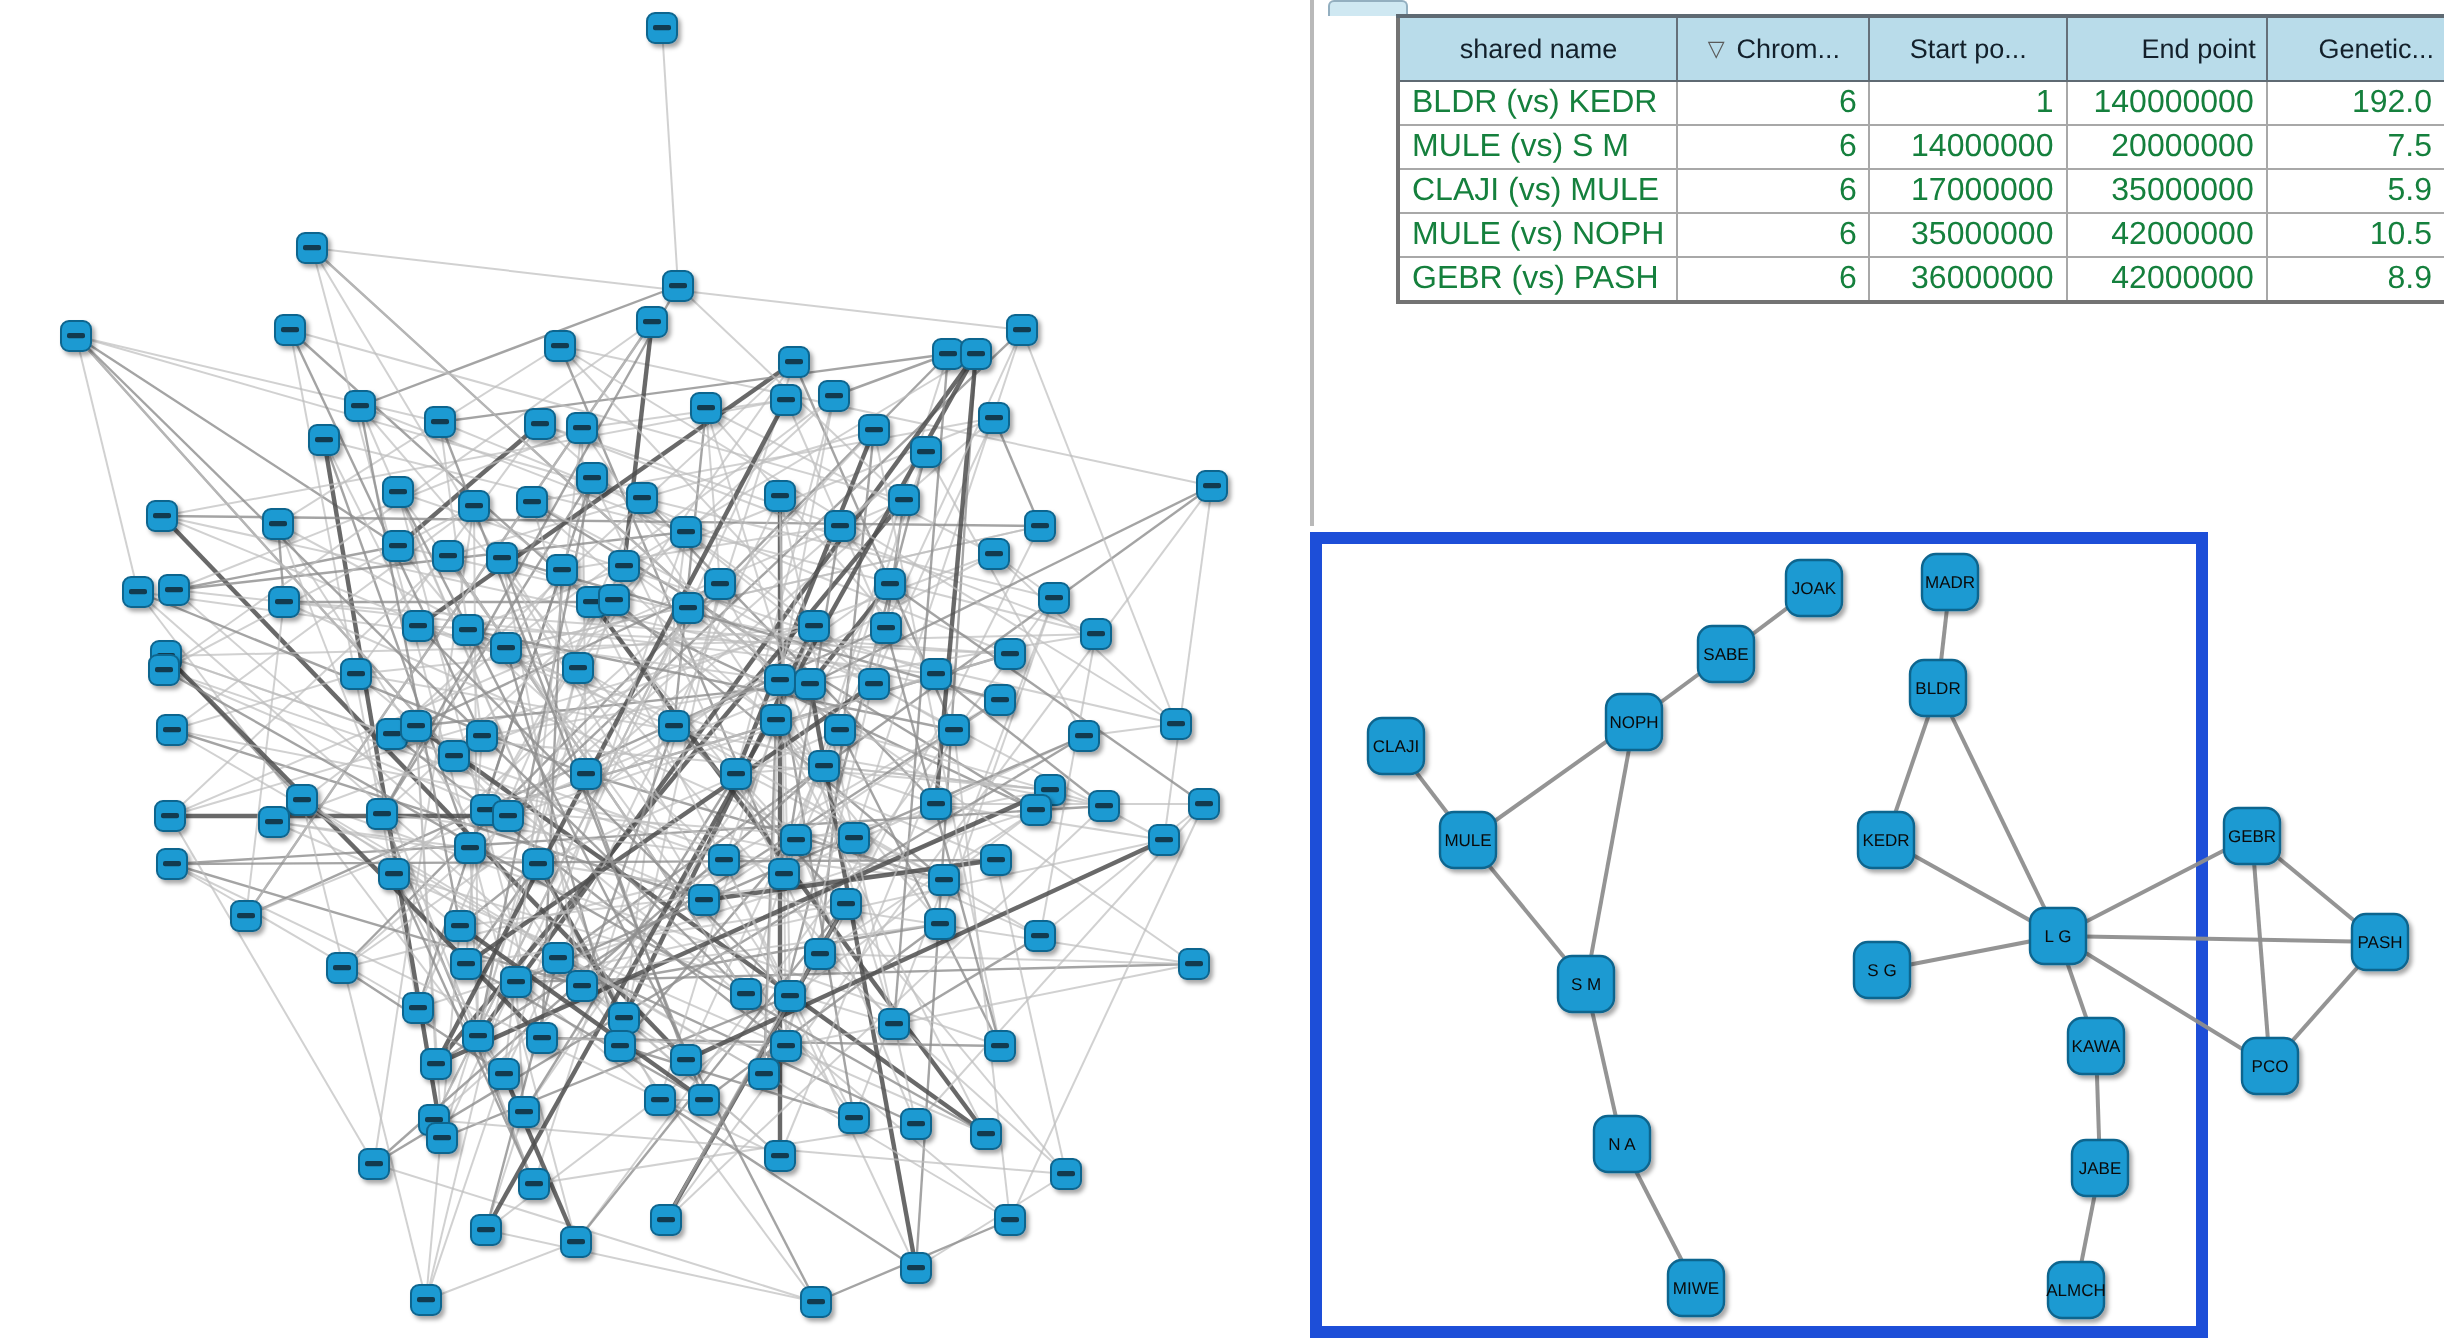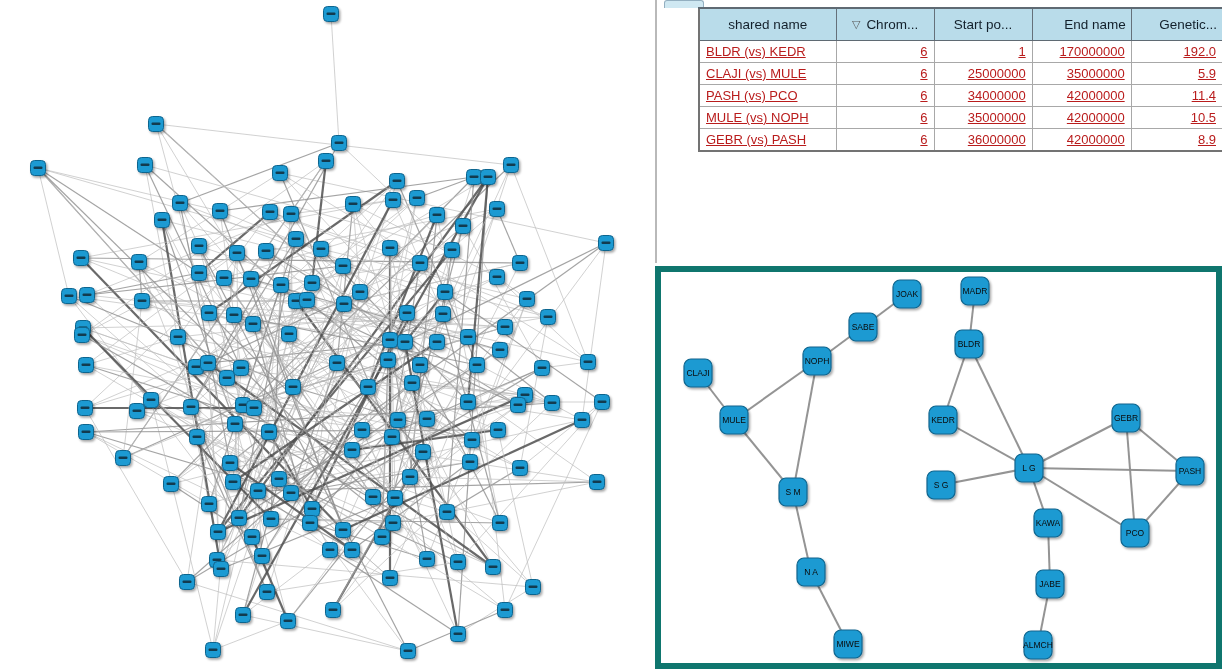--- a/index.html
+++ b/index.html
@@ -13,28 +13,28 @@
   
   .table-panel{position:absolute;left:655px;top:0;width:567px;height:263px;background:#ffffff;border-left:2px solid #b9b9b9;}
   .panel-tab{position:absolute;left:7px;top:0;width:38px;height:7px;background:#cfe8f2;border:1px solid #93afc0;border-bottom:none;border-radius:3px 3px 0 0;}
   table.attr{position:absolute;left:21px;top:7px;border-collapse:collapse;table-layout:fixed;border:2px solid #737373;margin-left:20px;}
   table.attr th{
     background:#b9dcea;color:#13202b;font-weight:400;font-size:13.5px;
     border:1px solid #65707a;border-top:2px solid #5f6a73;border-bottom:1.5px solid #5f6a73;
     height:31px;padding:0 5px;white-space:nowrap;overflow:hidden;
   }
   table.attr td{
-    background:#ffffff;color:#b91c1c;font-size:13px;
-    border:1px solid #a8a8a8;height:21px;padding:0 6px;white-space:nowrap;overflow:hidden;text-decoration:underline;
+    background:#ffffff;color:#15803d;font-size:16px;
+    border:1px solid #a8a8a8;height:21px;padding:0 6px;white-space:nowrap;overflow:hidden;
   }
   .al{text-align:left;} .ar{text-align:right;} .ac{text-align:center;}
   .funnel{display:inline-block;color:#5a5a5a;font-size:11px;margin-right:6px;transform:translateY(-1px);}
   
-  .subnet{position:absolute;left:655px;top:266px;width:567px;height:403px;
-    box-sizing:border-box;border:6px solid #0f766e;background:#ffffff;}
+  .subnet{position:absolute;left:655px;top:266px;width:449px;height:403px;
+    box-sizing:border-box;border:6px solid #1d4ed8;background:#ffffff;}
   .subnet svg{display:block;}
 </style>
 </head>
 <body>
 
 <div class="screen">
 
   <div class="main-net">
     <svg id="main-svg" width="655" height="669" viewBox="0 0 655 669">
         <defs>
@@ -1013,45 +1013,45 @@
           <col style="width: 101px;">
           <col style="width: 102px;">
           <col style="width: 102px;">
           <col style="width: 95px;">
         </colgroup>
       <thead>
           <tr id="attr-head">
             <th class="ac"><span>shared name</span></th>
             <th class="ac"><span class="funnel">▽</span><span>Chrom...</span></th>
             <th class="ac"><span>Start po...</span></th>
-            <th class="ar"><span>End name</span></th>
+            <th class="ar"><span>End point</span></th>
             <th class="ar"><span>Genetic...</span></th>
           </tr>
         </thead>
       <tbody id="attr-body">
           <tr>
             <td class="al">BLDR (vs) KEDR</td>
             <td class="ar">6</td>
             <td class="ar">1</td>
-            <td class="ar">170000000</td>
+            <td class="ar">140000000</td>
             <td class="ar">192.0</td>
+          </tr>
+          <tr>
+            <td class="al">MULE (vs) S M</td>
+            <td class="ar">6</td>
+            <td class="ar">14000000</td>
+            <td class="ar">20000000</td>
+            <td class="ar">7.5</td>
           </tr>
           <tr>
             <td class="al">CLAJI (vs) MULE</td>
             <td class="ar">6</td>
-            <td class="ar">25000000</td>
+            <td class="ar">17000000</td>
             <td class="ar">35000000</td>
             <td class="ar">5.9</td>
-          </tr>
-          <tr>
-            <td class="al">PASH (vs) PCO</td>
-            <td class="ar">6</td>
-            <td class="ar">34000000</td>
-            <td class="ar">42000000</td>
-            <td class="ar">11.4</td>
           </tr>
           <tr>
             <td class="al">MULE (vs) NOPH</td>
             <td class="ar">6</td>
             <td class="ar">35000000</td>
             <td class="ar">42000000</td>
             <td class="ar">10.5</td>
           </tr>
           <tr>
             <td class="al">GEBR (vs) PASH</td>

